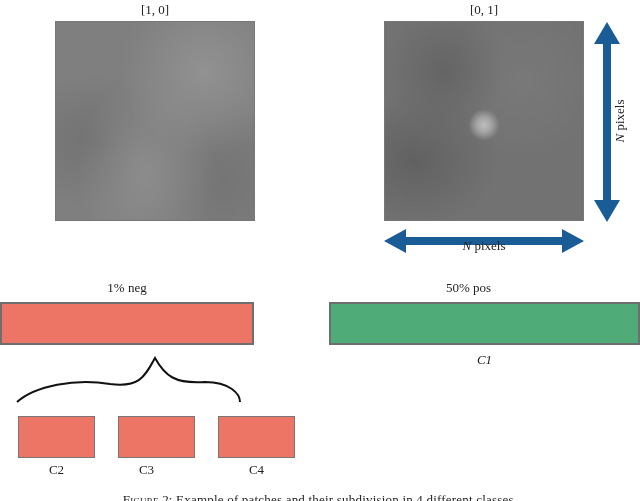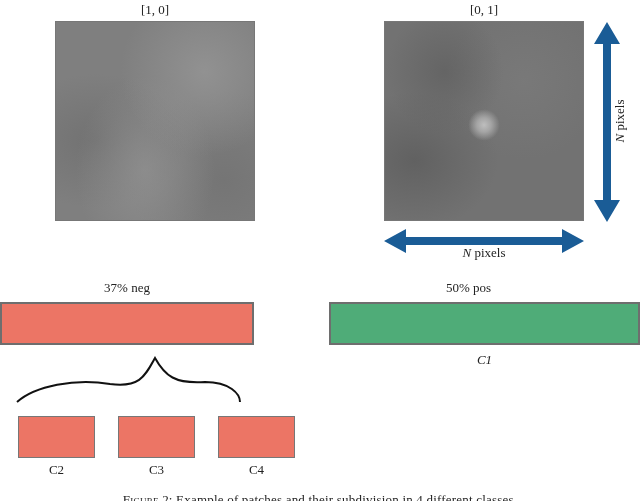--- a/index.html
+++ b/index.html
@@ -44,39 +44,39 @@
 <svg class="abs" style="left:592px; top:22px;" width="30" height="200">
   <polygon points="15,0 28,22 19,22 19,178 28,178 15,200 2,178 11,178 11,22 2,22" fill="#1a5c96"></polygon>
 </svg>
 <div class="abs label" style="left:560px; top:113px; width:120px; transform:rotate(-90deg); transform-origin:center;">
   <i>N</i><span> pixels</span>
 </div>
 
 <svg class="abs" style="left:384px; top:228px;" width="200" height="26">
   <polygon points="0,13 22,1 22,9 178,9 178,1 200,13 178,25 178,17 22,17 22,25" fill="#1a5c96"></polygon>
 </svg>
-<div class="abs label" style="left:384px; top:245px; width:200px;text-align:center;">
+<div class="abs label" style="left:384px; top:238px; width:200px;text-align:center;">
   <i>N</i><span> pixels</span>
 </div>
 
-<div class="abs label" style="left:0px; top:280px; width:254px;">37% neg</div>
+<div class="abs label" style="left:0px; top:280px; width:254px;">1% neg</div>
 <div class="abs label" style="left:313px; top:280px; width:311px;">50% pos</div>
 
 <div class="abs bar neg" style="left:0px; top:302px; width:254px; height:43px;"></div>
 <div class="abs bar pos" style="left:329px; top:302px; width:311px; height:43px;"></div>
 
 <div class="abs label" style="left:329px; top:352px; width:311px;font-style:italic;">C1</div>
 
 <svg class="abs" style="left:15px; top:356px;" width="230" height="50">
   <path d="M2,46 C20,30 60,22 95,28 C125,32 130,20 140,2 C150,20 160,28 190,26 C215,26 225,38 225,46" fill="none" stroke="#111" stroke-width="2"></path>
 </svg>
 
 <div class="abs patch neg" style="left:18px; top:416px; width:77px; height:42px; border:1px solid #777;"></div>
 <div class="abs patch neg" style="left:118px; top:416px; width:77px; height:42px; border:1px solid #777;"></div>
 <div class="abs patch neg" style="left:218px; top:416px; width:77px; height:42px; border:1px solid #777;"></div>
 
 <div class="abs label" style="left:18px; top:462px; width:77px;">C2</div>
-<div class="abs label" style="left:118px; top:462px; width:77px;">C3</div>
+<div class="abs label" style="left:108px; top:462px; width:77px;">C3</div>
 <div class="abs label" style="left:218px; top:462px; width:77px;text-align:center;">C4</div>
 
 <div class="abs caption" style="left:0; top:492px; width:640px; text-align:center;">
   <span class="smallcaps">Figure 2</span><span>: Example of patches and their subdivision in 4 different classes.</span>
 </div>
 
 </body></html>

